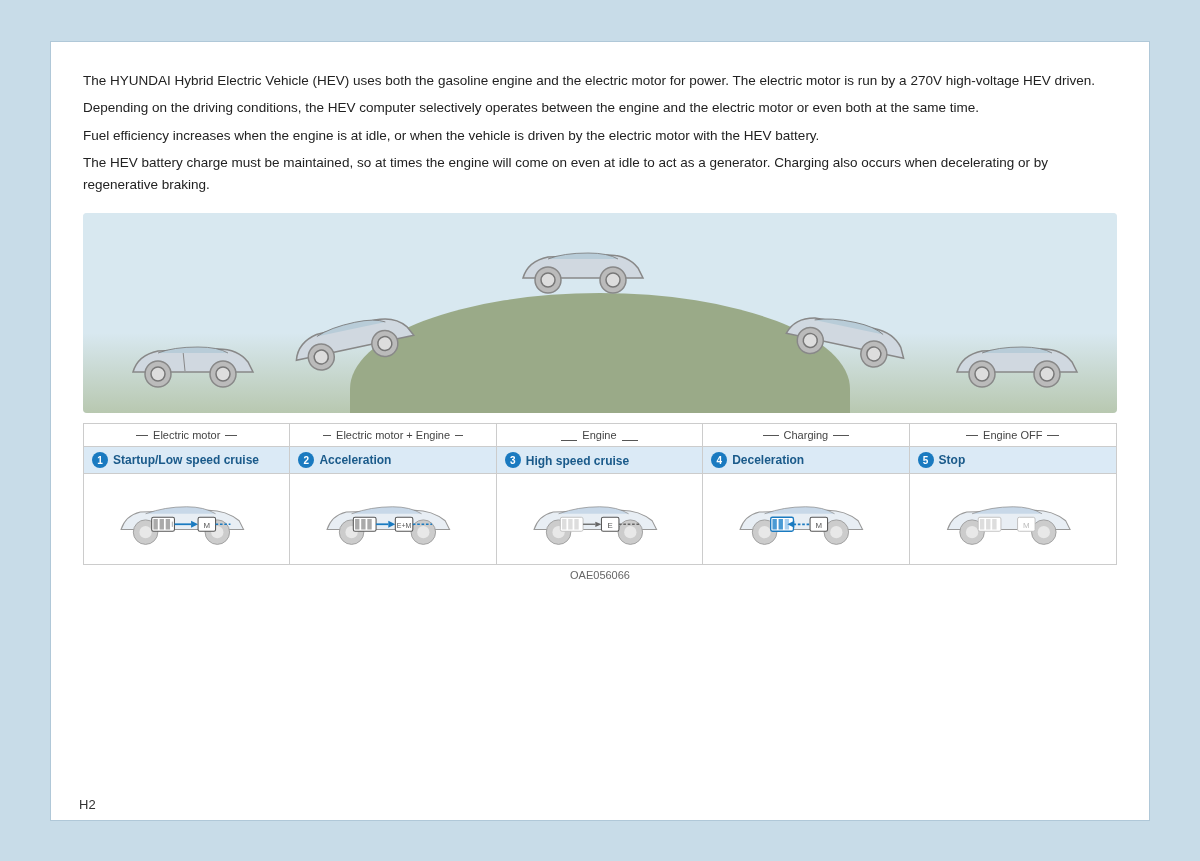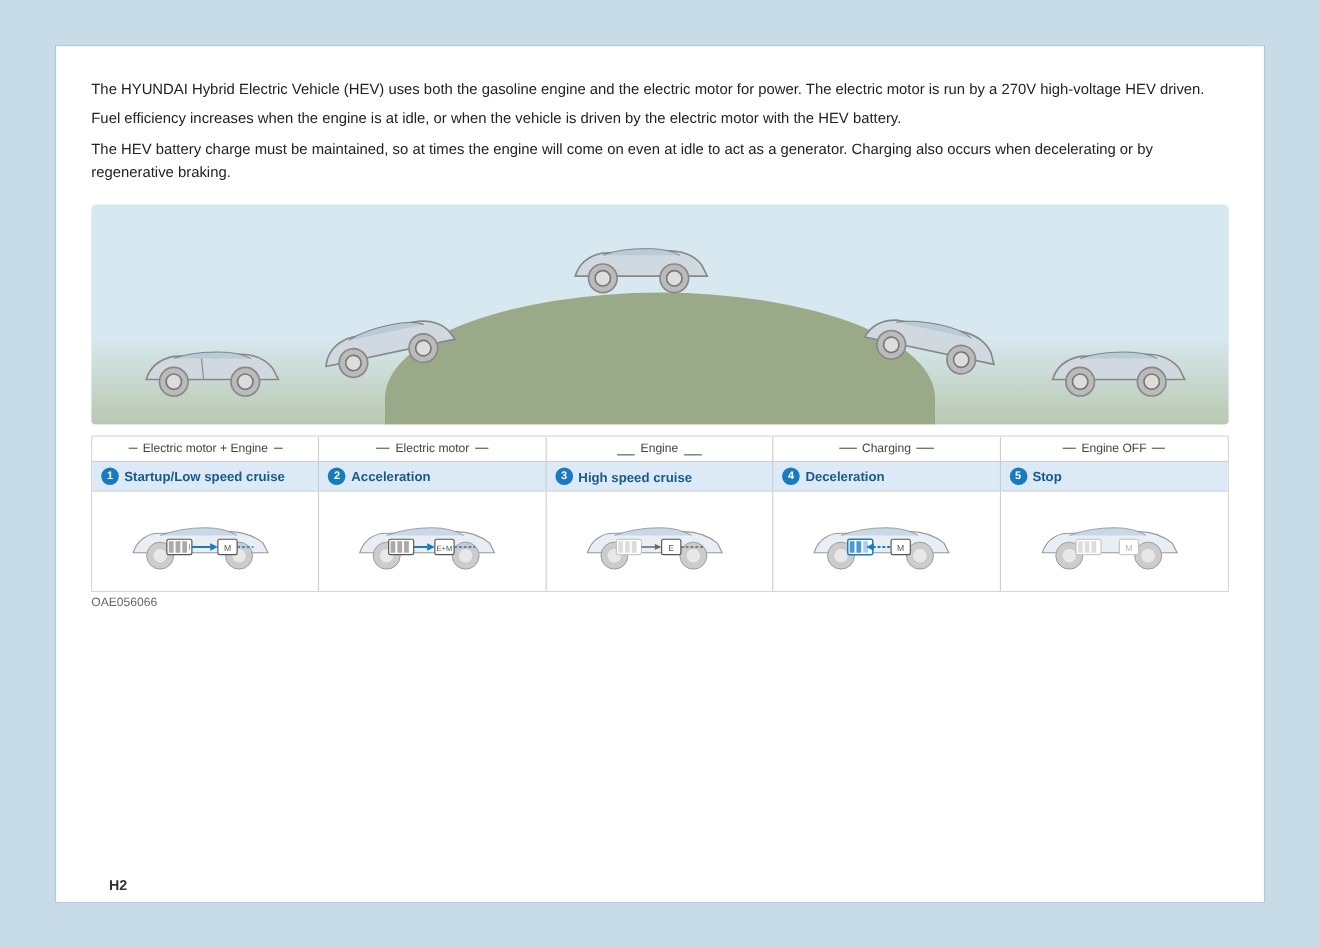--- a/index.html
+++ b/index.html
@@ -170,48 +170,49 @@
     .diagram-cell:last-child { border-right: none; }
 
     
     .col1 { width: 20%; }
     .col2 { width: 20%; }
     .col3 { width: 20%; align-items: flex-end; }
     .col4 { width: 20%; }
     .col5 { width: 20%; }
 
     .footnote {
-      text-align: left;
+      text-align: center;
       font-size: 11px;
       color: #666;
       margin-top: 4px;
     }
     .page-num {
       position: absolute;
       bottom: 8px;
-      left: 48px;
+      left: 28px;
       font-size: 13px;
-      font-weight: bold;
+      font-weight: normal;
       color: #333;
     }
 
     
     .mini-car {
       width: 100%;
       height: 70px;
     }
   </style>
 </head>
 <body>
 
 <div class="page-container">
   <div class="content-box">
 
 
     <p class="body-text">The HYUNDAI Hybrid Electric Vehicle (HEV) uses both the gasoline engine and the electric motor for power. The electric motor is run by a 270V high-voltage HEV driven.</p>
+    <p class="body-text">Depending on the driving conditions, the HEV computer selectively operates between the engine and the electric motor or even both at the same time.</p>
     <p class="body-text">Fuel efficiency increases when the engine is at idle, or when the vehicle is driven by the electric motor with the HEV battery.</p>
     <p class="body-text">The HEV battery charge must be maintained, so at times the engine will come on even at idle to act as a generator. Charging also occurs when decelerating or by regenerative braking.</p>
 
     <div class="car-diagram">
       <div class="car-diagram-inner">
         <div class="hill"></div>
 
         <div class="car-svg-wrapper" style="position:absolute; left: 40px; bottom: 16px;">
           <svg class="car-img" viewBox="0 0 140 70" xmlns="http://www.w3.org/2000/svg">
             <g fill="none" stroke="#777" stroke-width="1.5">
@@ -277,29 +278,29 @@
             </g>
           </svg>
         </div>
 
       </div>
     </div>
 
     <div class="diagram-section">
 
       <div class="mode-bar">
+        <div class="mode-segment col1">
+          <span style="display:inline-block; width:12px; height:1px; background:#555; margin-right:2px;"></span>
+          <span>Electric motor</span>
+          <span style="display:inline-block; width:12px; height:1px; background:#555; margin-left:2px;"></span>
+        </div>
         <div class="mode-segment col2">
           <span style="display:inline-block; width:8px; height:1px; background:#555; margin-right:2px;"></span>
           <span>Electric motor + Engine</span>
           <span style="display:inline-block; width:8px; height:1px; background:#555; margin-left:2px;"></span>
-        </div>
-        <div class="mode-segment col1">
-          <span style="display:inline-block; width:12px; height:1px; background:#555; margin-right:2px;"></span>
-          <span>Electric motor</span>
-          <span style="display:inline-block; width:12px; height:1px; background:#555; margin-left:2px;"></span>
         </div>
         <div class="mode-segment col3">
           <span style="display:inline-block; width:16px; height:1px; background:#555; margin-right:2px;"></span>
           <span>Engine</span>
           <span style="display:inline-block; width:16px; height:1px; background:#555; margin-left:2px;"></span>
         </div>
         <div class="mode-segment col4">
           <span style="display:inline-block; width:16px; height:1px; background:#555; margin-right:2px;"></span>
           <span>Charging</span>
           <span style="display:inline-block; width:16px; height:1px; background:#555; margin-left:2px;"></span>

